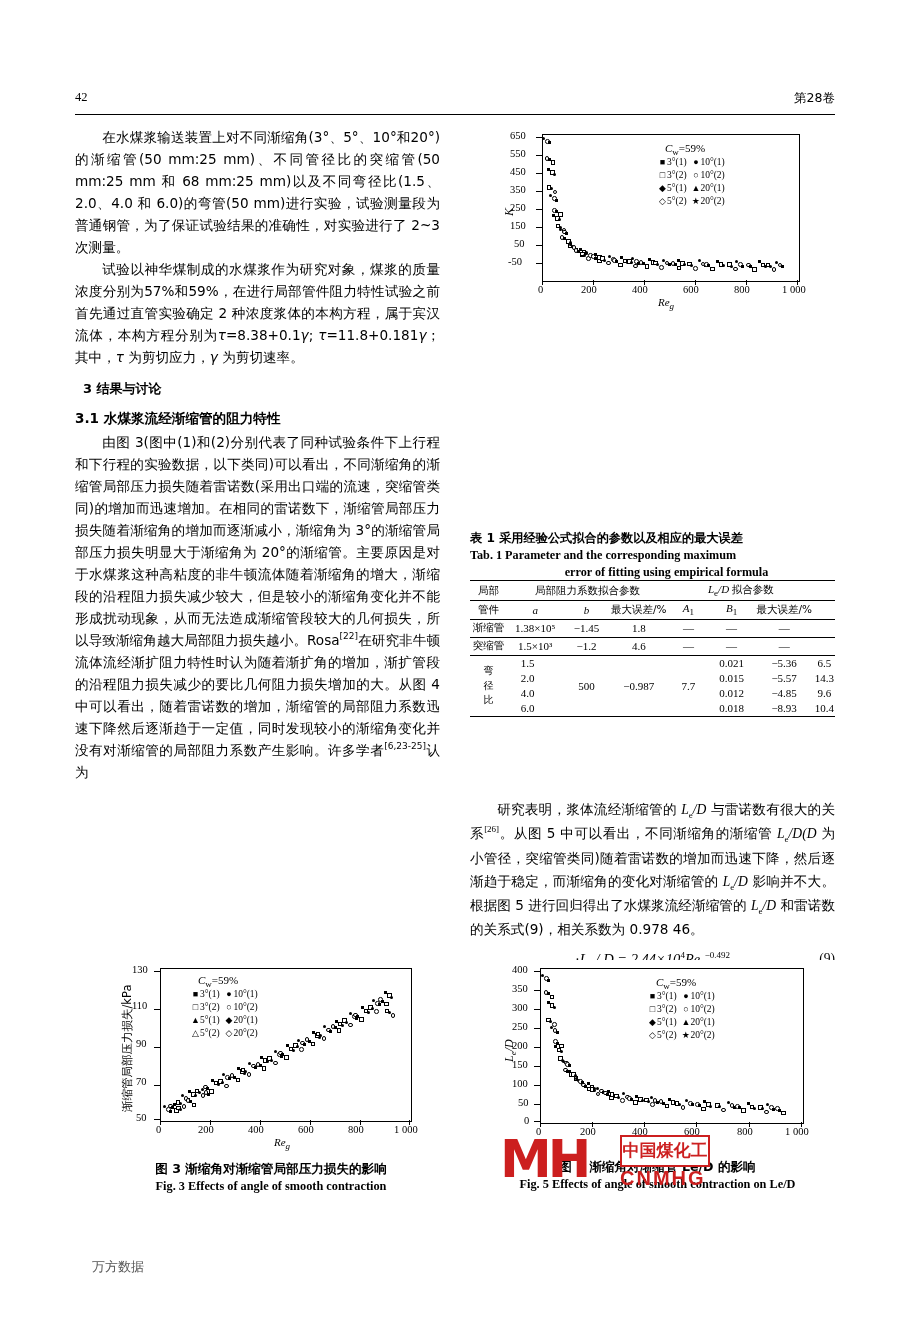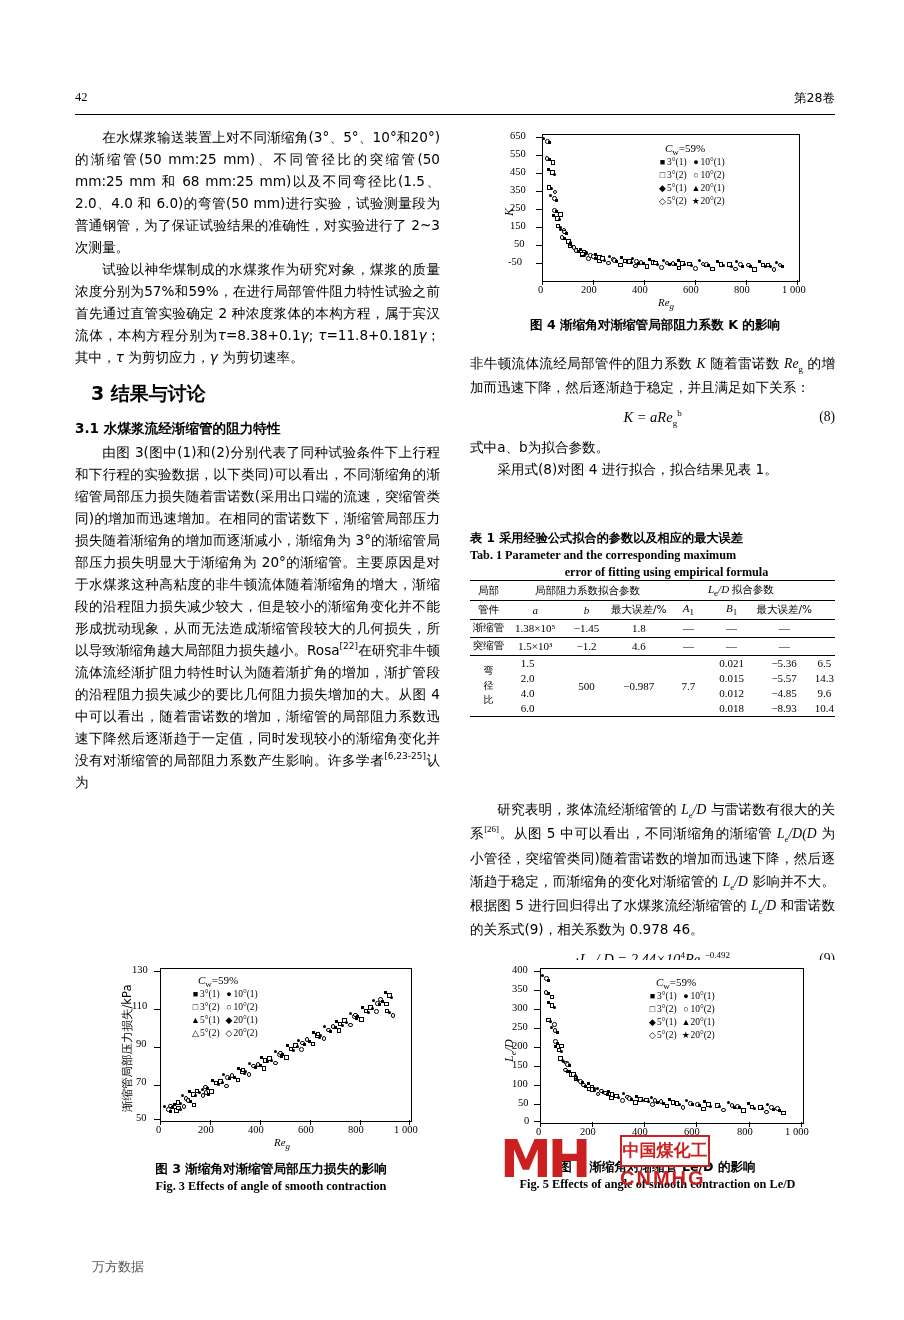--- a/index.html
+++ b/index.html
@@ -12,21 +12,21 @@
   .hdr .ttl{position:absolute;left:0;right:0;top:0;text-align:center;font-size:15px;letter-spacing:3px;font-family:"DejaVu Sans",sans-serif;font-weight:600;}
   .hdr .vol{position:absolute;right:0;top:2px;font-size:12.5px;font-family:"DejaVu Sans",sans-serif;}
   .hdrline{position:absolute;left:75px;top:114px;width:760px;height:1px;background:#000;}
 
   
   .col{position:absolute;top:126px;width:365px;font-size:13.6px;line-height:1.62;text-align:justify;}
   .colL{left:75px;}
   .colR{left:470px;}
   p{margin:0;text-indent:2em;}
   .cn{font-family:"DejaVu Sans",sans-serif;}
-  .h2{font-family:"DejaVu Sans",sans-serif;font-weight:bold;font-size:19px;margin:10px 0 4px 16px;text-indent:0;}
+  .h2{font-family:"DejaVu Sans",sans-serif;font-weight:bold;font-size:13px;margin:10px 0 4px 8px;text-indent:0;}
   .h3{font-family:"DejaVu Sans",sans-serif;font-weight:bold;font-size:13.6px;margin:8px 0 2px 0;text-indent:0;}
   .eq{display:block;text-align:center;position:relative;margin:7px 0 5px 0;text-indent:0;font-family:"Liberation Serif",serif;font-size:14.5px;}
   .eq .num{position:absolute;right:0;top:0;font-size:13.6px;}
   i{font-style:italic;}
   sub{font-size:9px;}
   sup{font-size:9px;}
 
   
   .fig{position:absolute;}
   .figcap{text-align:center;font-size:12.3px;line-height:1.42;}
@@ -84,28 +84,20 @@
   <div class="col colL">
     <p class="cn">在水煤浆输送装置上对不同渐缩角(3°、5°、10°和20°)的渐缩管(50 mm:25 mm)、不同管径比的突缩管(50 mm:25 mm 和 68 mm:25 mm)以及不同弯径比(1.5、2.0、4.0 和 6.0)的弯管(50 mm)进行实验，试验测量段为普通钢管，为了保证试验结果的准确性，对实验进行了 2~3 次测量。</p>
     <p class="cn"><span>试验以神华煤制成的水煤浆作为研究对象，煤浆的质量浓度分别为57%和59%，在进行局部管件阻力特性试验之前首先通过直管实验确定 2 种浓度浆体的本构方程，属于宾汉流体，本构方程分别为</span><i>τ</i><span>=8.38+0.1</span><i>γ</i><span>; </span><i>τ</i><span>=11.8+0.181</span><i>γ</i><span>；其中，</span><i>τ</i><span> 为剪切应力，</span><i>γ</i><span> 为剪切速率。</span></p>
 
     <div class="h2">3    结果与讨论</div>
     <div class="h3">3.1    水煤浆流经渐缩管的阻力特性</div>
 
     <p class="cn"><span>由图 3(图中(1)和(2)分别代表了同种试验条件下上行程和下行程的实验数据，以下类同)可以看出，不同渐缩角的渐缩管局部压力损失随着雷诺数(采用出口端的流速，突缩管类同)的增加而迅速增加。在相同的雷诺数下，渐缩管局部压力损失随着渐缩角的增加而逐渐减小，渐缩角为 3°的渐缩管局部压力损失明显大于渐缩角为 20°的渐缩管。主要原因是对于水煤浆这种高粘度的非牛顿流体随着渐缩角的增大，渐缩段的沿程阻力损失减少较大，但是较小的渐缩角变化并不能形成扰动现象，从而无法造成渐缩管段较大的几何损失，所以导致渐缩角越大局部阻力损失越小。Rosa</span><sup>[22]</sup><span>在研究非牛顿流体流经渐扩阻力特性时认为随着渐扩角的增加，渐扩管段的沿程阻力损失减少的要比几何阻力损失增加的大。从图 4 中可以看出，随着雷诺数的增加，渐缩管的局部阻力系数迅速下降然后逐渐趋于一定值，同时发现较小的渐缩角变化并没有对渐缩管的局部阻力系数产生影响。许多学者</span><sup>[6,23-25]</sup><span>认为</span></p>
   </div>
 
-  <div class="col colR" style="top:352px;">
-    <p style="text-indent:0"><span class="cn">非牛顿流体流经局部管件的阻力系数 </span><i>K</i><span class="cn"> 随着雷诺数 </span><i>Re</i><sub>g</sub><span class="cn"> 的增加而迅速下降，然后逐渐趋于稳定，并且满足如下关系：</span></p>
-
-    <div class="eq"><i>K = aRe</i><sub>g</sub><sup>b</sup><span class="num">(8)</span></div>
-
-    <p class="cn" style="text-indent:0">式中a、b为拟合参数。</p>
-    <p class="cn">采用式(8)对图 4 进行拟合，拟合结果见表 1。</p>
-  </div>
 
   <div class="tblwrap" style="top:530px;">
     <div class="tcap">
       <div class="zh">表 1    采用经验公式拟合的参数以及相应的最大误差</div>
       <div class="en">Tab. 1    Parameter and the corresponding maximum</div>
       <div class="en" style="text-align:center;padding-left:28px;">error of fitting using empirical formula</div>
     </div>
     <table>
       <tbody>
           <tr class="tl-top tl-thin">
@@ -343,21 +335,20 @@
           <div class="pt" style="left: 283.8px; top: 138.731px;"></div>
           <div class="pt sqo" style="left: 285.64px; top: 136.731px;"></div>
           <div class="pt" style="left: 288.64px; top: 138.931px;"></div>
           <div class="pt o" style="left: 291.64px; top: 141.131px;"></div>
           <div class="pt" style="left: 294.52px; top: 134.54px;"></div>
           <div class="pt o" style="left: 297.52px; top: 136.74px;"></div>
           <div class="pt sq" style="left: 300.52px; top: 138.94px;"></div>
         </div>
     </div>
     <div class="figcap" style="position:absolute;left:0;top:190px;width:350px;">
-      <div class="zh">图 4    渐缩角对渐缩管局部阻力系数 K 的影响</div>
     </div>
   </div>
 
   <div class="fig" style="left:88px;top:960px;width:350px;height:270px;">
     <div class="plot" style="position:absolute;left:0;top:0;width:350px;height:196px;">
       <div class="frame" style="left:72px;top:8px;width:250px;height:152px;"></div>
       <div class="axnum" style="left:44px;top:4px;">130</div>
       <div class="axnum" style="left:44px;top:40px;">110</div>
       <div class="axnum" style="left:48px;top:78px;">90</div>
       <div class="axnum" style="left:48px;top:116px;">70</div>

